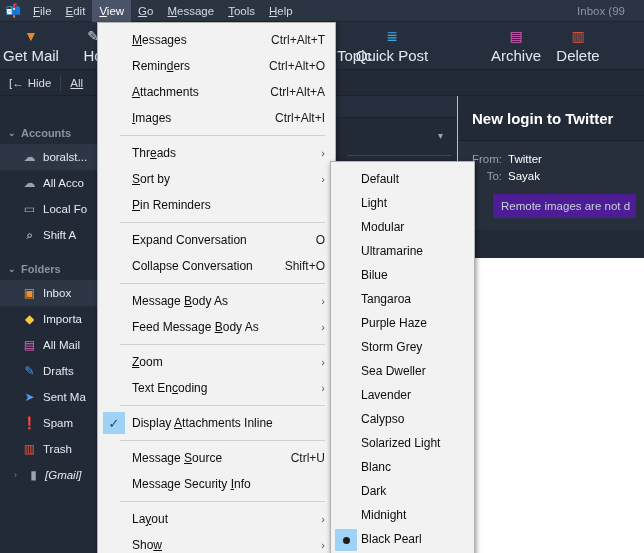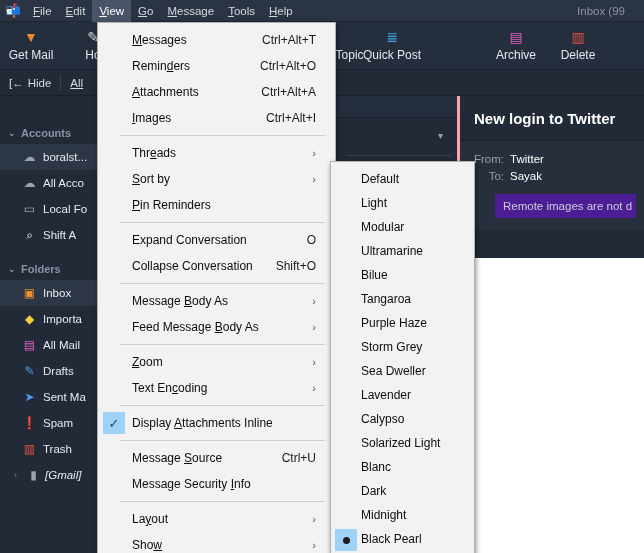--- a/index.html
+++ b/index.html
@@ -36,21 +36,21 @@
   .toolbar {
     position: absolute; left: 0; top: 22px; width: 644px; height: 48px;
     background: #252e3c; border-bottom: 1px solid #1a212c;
     display: flex; align-items: center;
   }
   .tb-btn {
     width: 62px; height: 46px; display: flex; flex-direction: column;
     align-items: center; justify-content: center; gap: 3px;
   }
   .tb-btn .glyph { font-size: 14px; line-height: 14px; height: 16px; display: flex; align-items: center; }
-  .tb-btn .lbl { color: #e3e8ef; font-size: 12px; white-space: nowrap; }
+  .tb-btn .lbl { color: #e3e8ef; font-size: 15px; white-space: nowrap; }
 
   
   .hidebar {
     position: absolute; left: 0; top: 70px; width: 644px; height: 26px;
     background: #222a37; border-bottom: 1px solid #1a212c;
     display: flex; align-items: center;
   }
   .hide-btn {
     display: flex; align-items: center; gap: 4px; padding: 0 9px;
     color: #d6dbe4; font-size: 11.5px; height: 26px;
@@ -103,21 +103,21 @@
     position: absolute; left: 0; right: 6px; top: 37px; height: 1px; background: #3a4351;
   }
   .scroll-thumb {
     position: absolute; right: 3px; top: 47px; width: 9px; height: 9px;
     border-radius: 50%; background: #5d6676;
   }
 
   
   .readpane {
     position: absolute; left: 457px; top: 96px; right: 0; bottom: 0;
-    background: #222a37; border-left: 3px solid #fca5a5;
+    background: #222a37; border-left: 1px solid #fca5a5;
   }
   .rp-subject {
     height: 45px; display: flex; align-items: center; padding-left: 14px;
     color: #ffffff; font-size: 15px; font-weight: bold; white-space: nowrap;
     border-bottom: 1px solid #1a212c;
   }
   .rp-head { background: #272f3d; padding: 10px 0 10px 0; }
   .rp-row { display: flex; font-size: 11.5px; line-height: 17px; }
   .rp-key { width: 50px; text-align: right; color: #98a0b0; padding-right: 6px; }
   .rp-val { color: #ffffff; font-weight: normal; }
@@ -132,21 +132,21 @@
   
   .menu {
     position: absolute; background: #f2f2f2;
     border: 1px solid #b2b2b2; box-shadow: 1px 2px 5px rgba(0,0,0,.45);
     padding: 4px 0; z-index: 50;
   }
   #view-menu { left: 97px; top: 22px; width: 239px; }
   #theme-menu { left: 330px; top: 161px; width: 145px; padding: 5px 0; }
   .mi {
     position: relative; height: 26px; display: flex; align-items: center;
-    font-size: 12px; color: #0d0d0d; padding-left: 34px; padding-right: 19px;
+    font-size: 12px; color: #0d0d0d; padding-left: 34px; padding-right: 10px;
   }
   .mi .mlabel { flex: 1; white-space: nowrap; }
   .mi .mlabel u { text-decoration: underline; text-underline-offset: 1px; }
   .mi .accel { color: #1a1a1a; font-size: 12px; padding-left: 16px; white-space: nowrap; }
   .mi .sub { color: #555; font-size: 11px; padding-left: 10px; }
   .msep { height: 1px; background: #d0d0d0; margin: 4px 10px 4px 22px; }
   .check-box {
     position: absolute; left: 5px; top: 2px; width: 22px; height: 22px;
     background: #9ed3f7; display: flex; align-items: center; justify-content: center;
     color: #1b4b6b; font-size: 13px;

